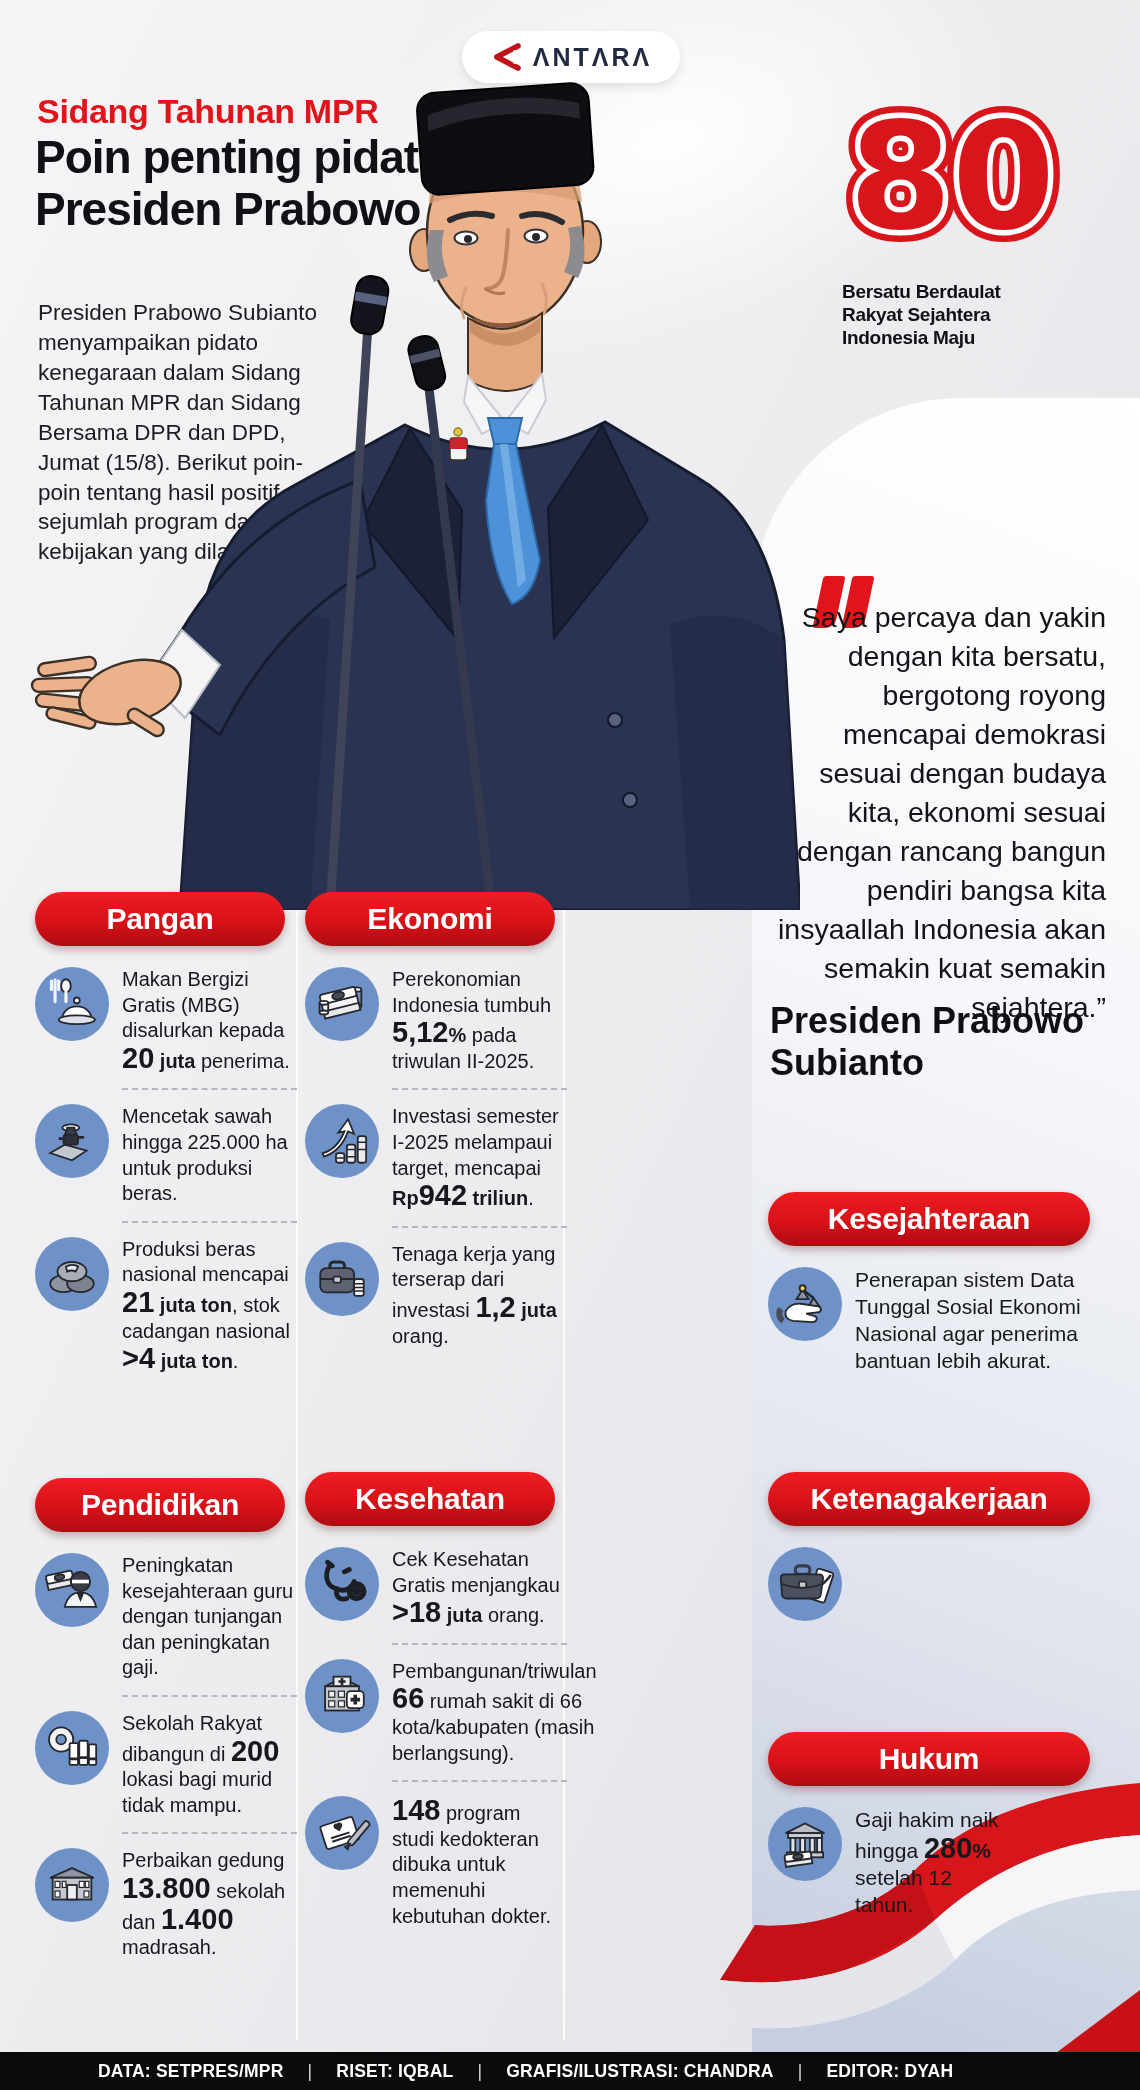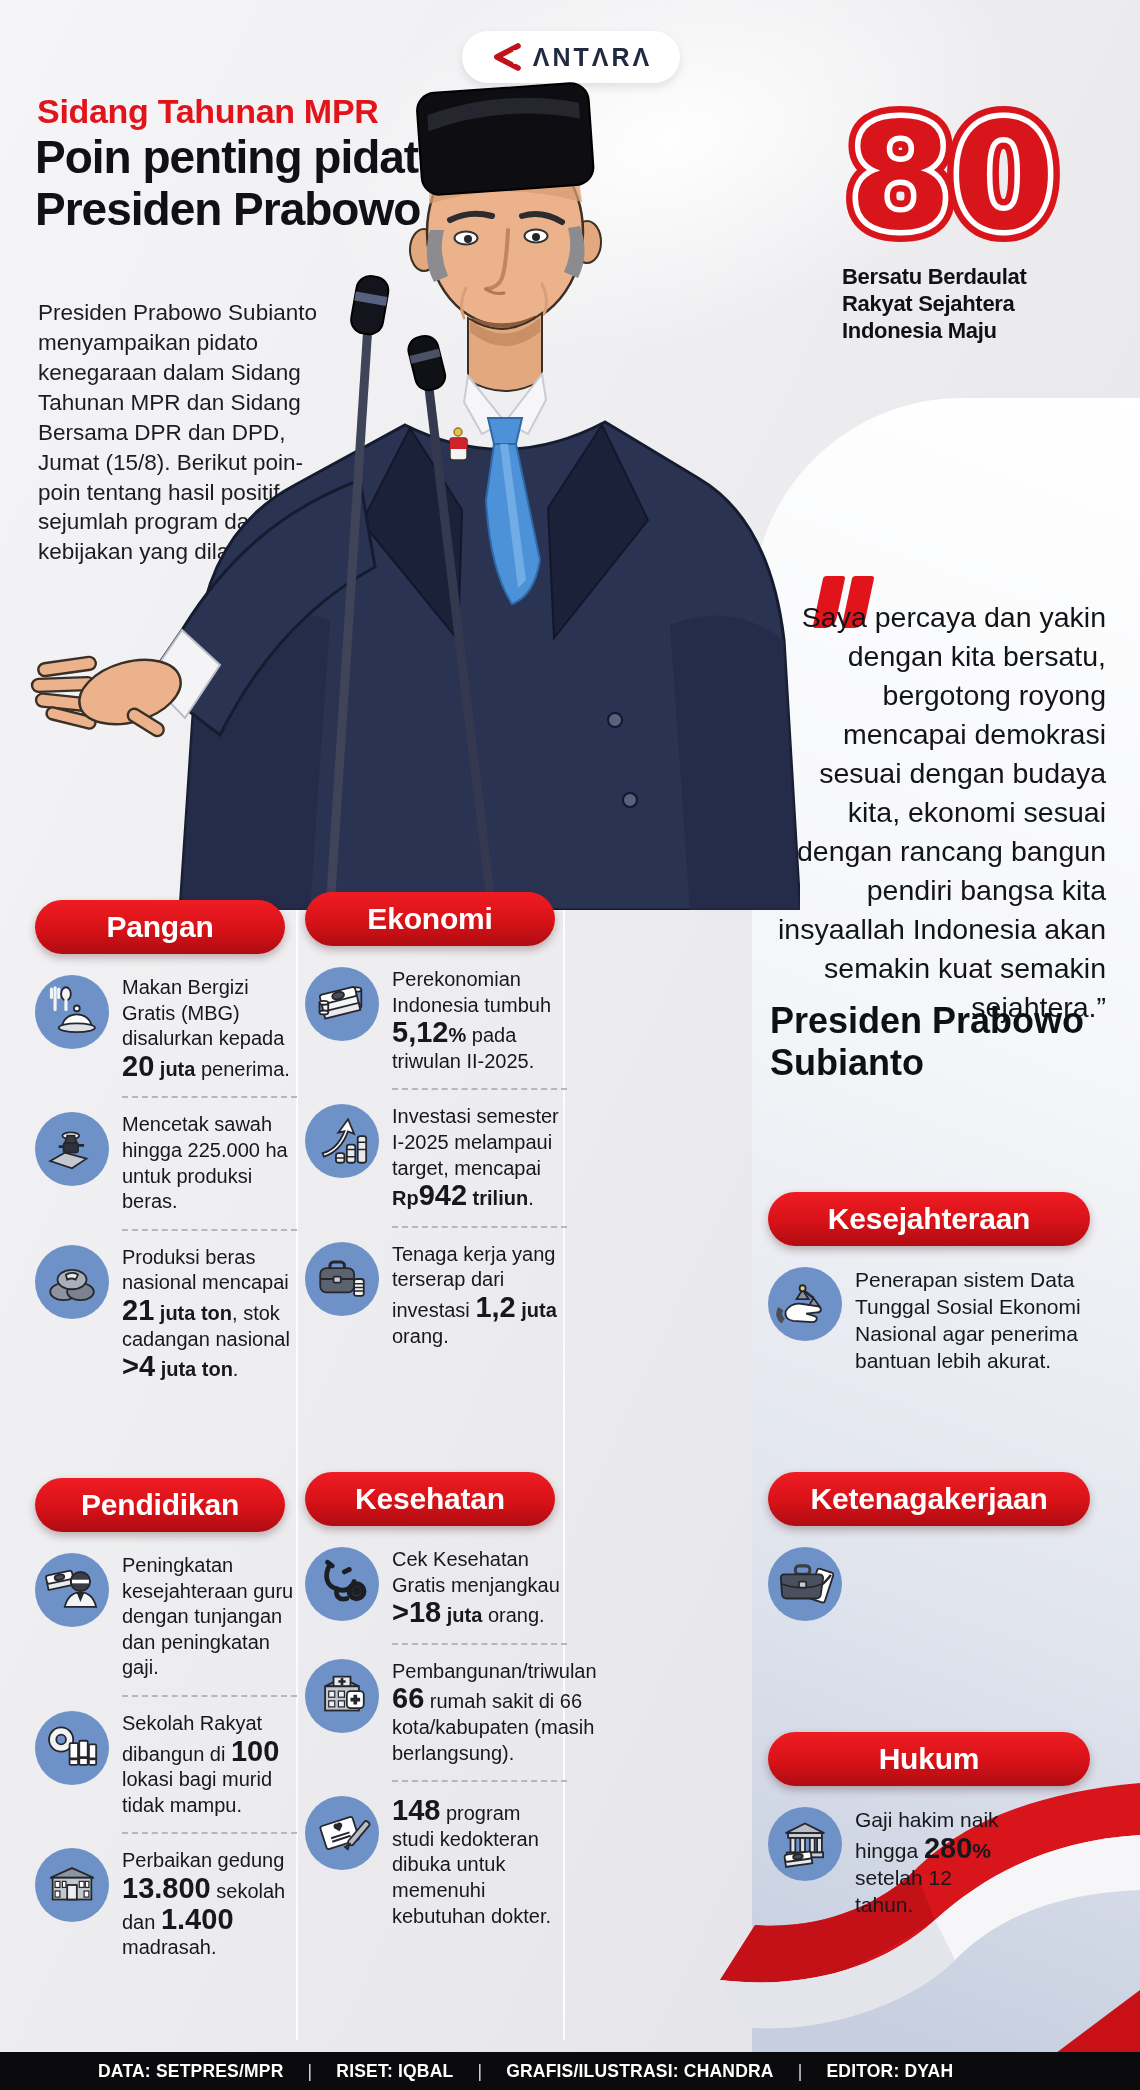--- a/index.html
+++ b/index.html
@@ -18,21 +18,21 @@
          border-radius:27px;display:flex;align-items:center;justify-content:center;gap:9px;
          box-shadow:0 4px 10px rgba(0,0,0,.10);}
   .logo-text{font-weight:bold;font-size:25px;letter-spacing:3px;color:#222a42;}
   
   .kicker{position:absolute;left:37px;top:92px;font-size:34px;font-weight:bold;color:#e2141b;letter-spacing:-.3px;}
   .title{position:absolute;left:35px;top:131px;width:420px;font-size:46px;font-weight:bold;
          color:#101114;line-height:1.14;letter-spacing:-1px;}
   .intro{position:absolute;left:38px;top:298px;width:302px;font-size:22.5px;line-height:1.33;color:#1b1c1f;}
   
   .badge80{position:absolute;left:842px;top:100px;width:230px;}
-  .badge-lines{margin-top:0;font-size:22px;font-weight:bold;color:#101114;line-height:1.22;white-space:pre-line;letter-spacing:-.3px;}
+  .badge-lines{margin-top:16px;font-size:19px;font-weight:bold;color:#101114;line-height:1.22;white-space:pre-line;letter-spacing:-.3px;}
   
   .qmark{position:absolute;left:818px;top:576px;display:flex;gap:7px;}
   .qmark span{width:22px;height:52px;background:#e2141b;transform:skewX(-12deg);border-radius:3px 3px 9px 3px;}
   .quote{position:absolute;left:770px;top:598px;width:336px;text-align:right;
          font-size:28.5px;line-height:1.37;color:#131417;}
   .quote-attr{position:absolute;left:770px;top:1000px;width:336px;
          font-size:36px;font-weight:bold;color:#0f1013;line-height:1.18;}
   
   .cat{position:absolute;z-index:5;}
   .pill{height:54px;border-radius:27px;display:flex;align-items:center;justify-content:center;
@@ -170,21 +170,21 @@
 
   <div class="qmark">
       <span></span>
       <span></span>
     </div>
   <div class="quote">Saya percaya dan yakin dengan kita bersatu, bergotong royong mencapai demokrasi sesuai dengan budaya kita, ekonomi sesuai dengan rancang bangun pendiri bangsa kita insyaallah Indonesia akan semakin kuat semakin sejahtera.”</div>
   <div class="quote-attr">Presiden Prabowo Subianto</div>
 
   <div id="sections-root">
       <div class="cat" style="left: 35px; top: 892px; width: 262px;">
-        <div class="pill" style="width: 250px; margin-top: 8px;">
+        <div class="pill" style="width: 250px;">
           <span>Pangan</span>
         </div>
         <div class="items">
           <div class="item">
             <div class="icon-wrap">
               <svg viewBox="0 0 48 48">
                 <g stroke="#26272d" stroke-width="1.5">
                   <path d="M7 5v7M10 4v8M13 5v7M10 12v10" fill="none" stroke="#f2f3f5" stroke-width="2.6" stroke-linecap="round"></path>
                   <ellipse cx="19" cy="9" rx="4" ry="5.5" fill="#f2f3f5"></ellipse>
                   <path d="M19 14v8" stroke="#f2f3f5" stroke-width="2.6" stroke-linecap="round"></path>
@@ -259,21 +259,21 @@
                   <circle cx="15" cy="17" r="4" fill="#6e92c8"></circle>
                   <g fill="#fff">
                     <rect x="22" y="20" width="7" height="18" rx="1"></rect>
                     <rect x="30" y="18" width="7" height="20" rx="1"></rect>
                     <rect x="38" y="21" width="6" height="17" rx="1"></rect>
                   </g>
                   <path d="M22 33h7M30 32h7M38 33h6" stroke-width="2.4"></path>
                 </g>
               </svg>
             </div>
-            <div class="itxt"><span>Sekolah Rakyat dibangun di </span><span class="B">100</span><span> lokasi bagi murid tidak mampu.</span></div>
+            <div class="itxt"><span>Sekolah Rakyat dibangun di </span><span class="B">200</span><span> lokasi bagi murid tidak mampu.</span></div>
           </div>
           <div class="divider"></div>
           <div class="item">
             <div class="icon-wrap">
               <svg viewBox="0 0 48 48">
                 <g stroke="#26272d" stroke-width="1.5">
                   <path d="M6 18l18-8 18 8z" fill="#8d93a0"></path>
                   <rect x="8" y="18" width="32" height="18" fill="#c3c7cf"></rect>
                   <rect x="20" y="24" width="8" height="12" fill="#eceef1"></rect>
                   <g fill="#fff" stroke-width="1">

